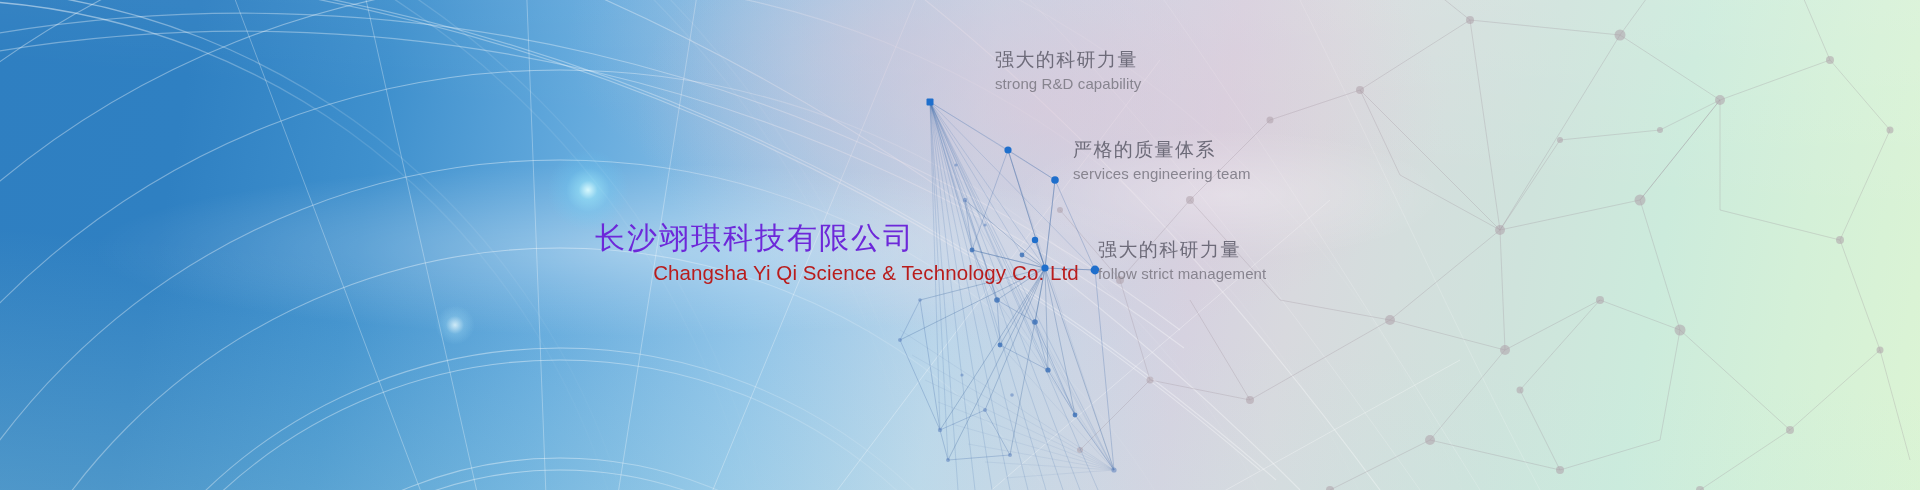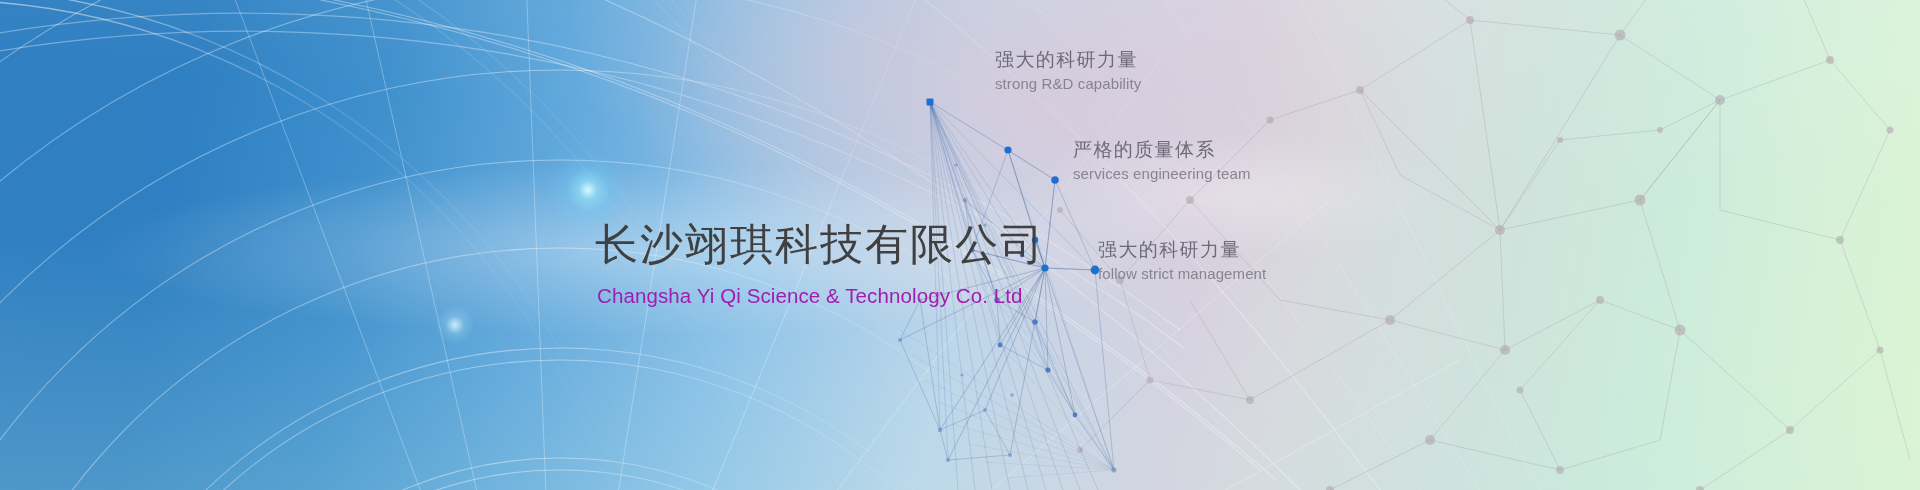--- a/index.html
+++ b/index.html
@@ -78,27 +78,27 @@
   }
 
   svg.layer { display:block; }
 
   
   #title-block {
     position:absolute; left:595px; top:222px; width:540px;
   }
   #title-cn {
     font-family:Liberation Serif, serif;
-    font-size:43px; line-height:1.08; letter-spacing:2px;
-    color:#404040; white-space:nowrap;
+    font-size:30px; line-height:1.08; letter-spacing:2px;
+    color:#6d28d9; white-space:nowrap;
   }
   #title-en {
-    margin-top:16px; margin-left:2px;
+    margin-top:7px; margin-left:2px;
     font-size:20.5px; letter-spacing:0.1px;
-    color:#a21caf; white-space:nowrap;
+    color:#b91c1c; white-space:nowrap;text-align:center;
   }
 
   .feature { position:absolute; }
   .feature .cn {
     font-size:19px; letter-spacing:1.4px; color:#6d6b79;
     white-space:nowrap; line-height:1.25;
   }
   .feature .en {
     font-size:15px; letter-spacing:0.1px; color:#87848f;
     white-space:nowrap; margin-top:3px;

